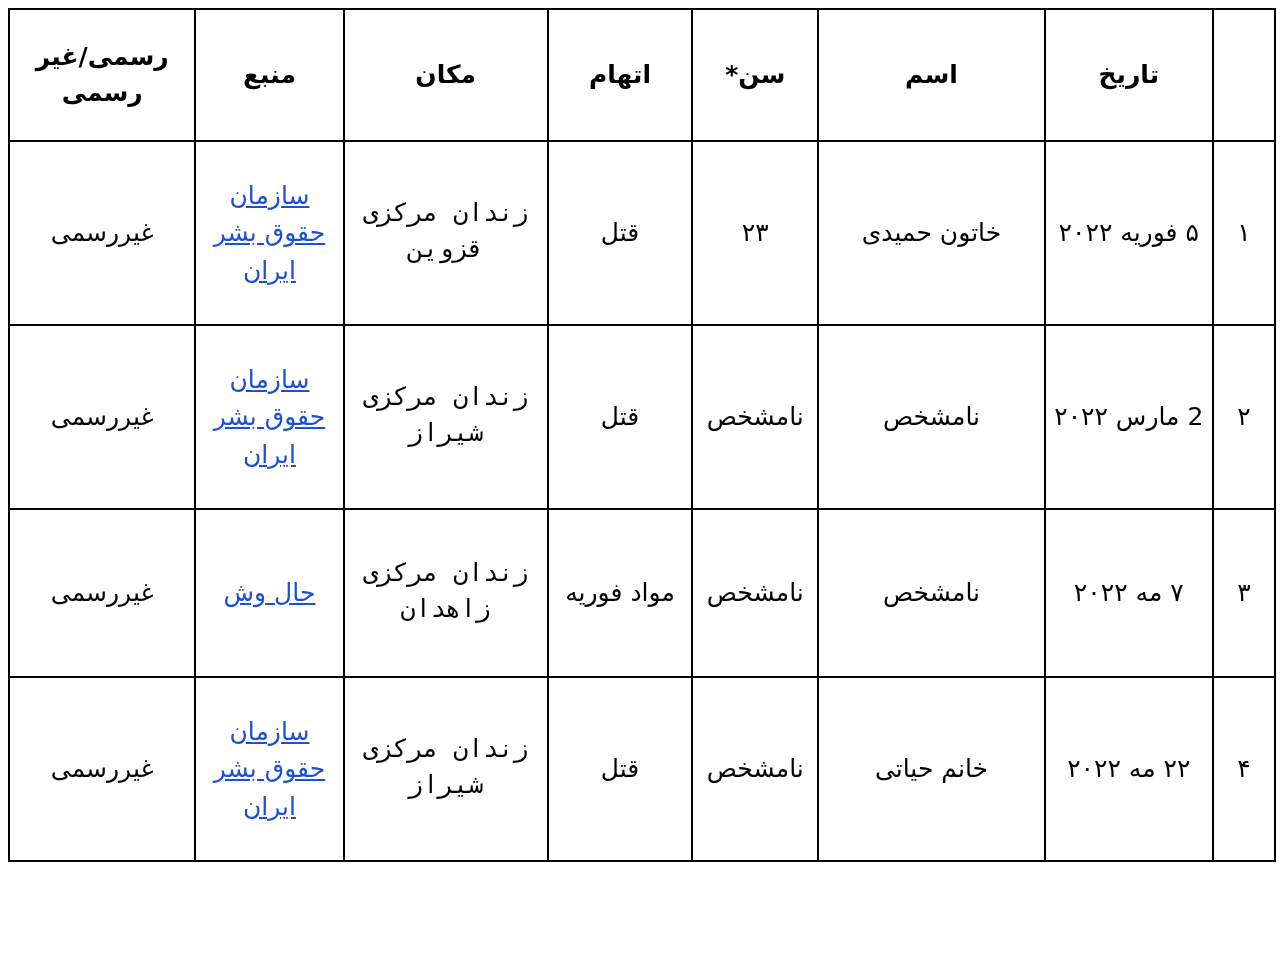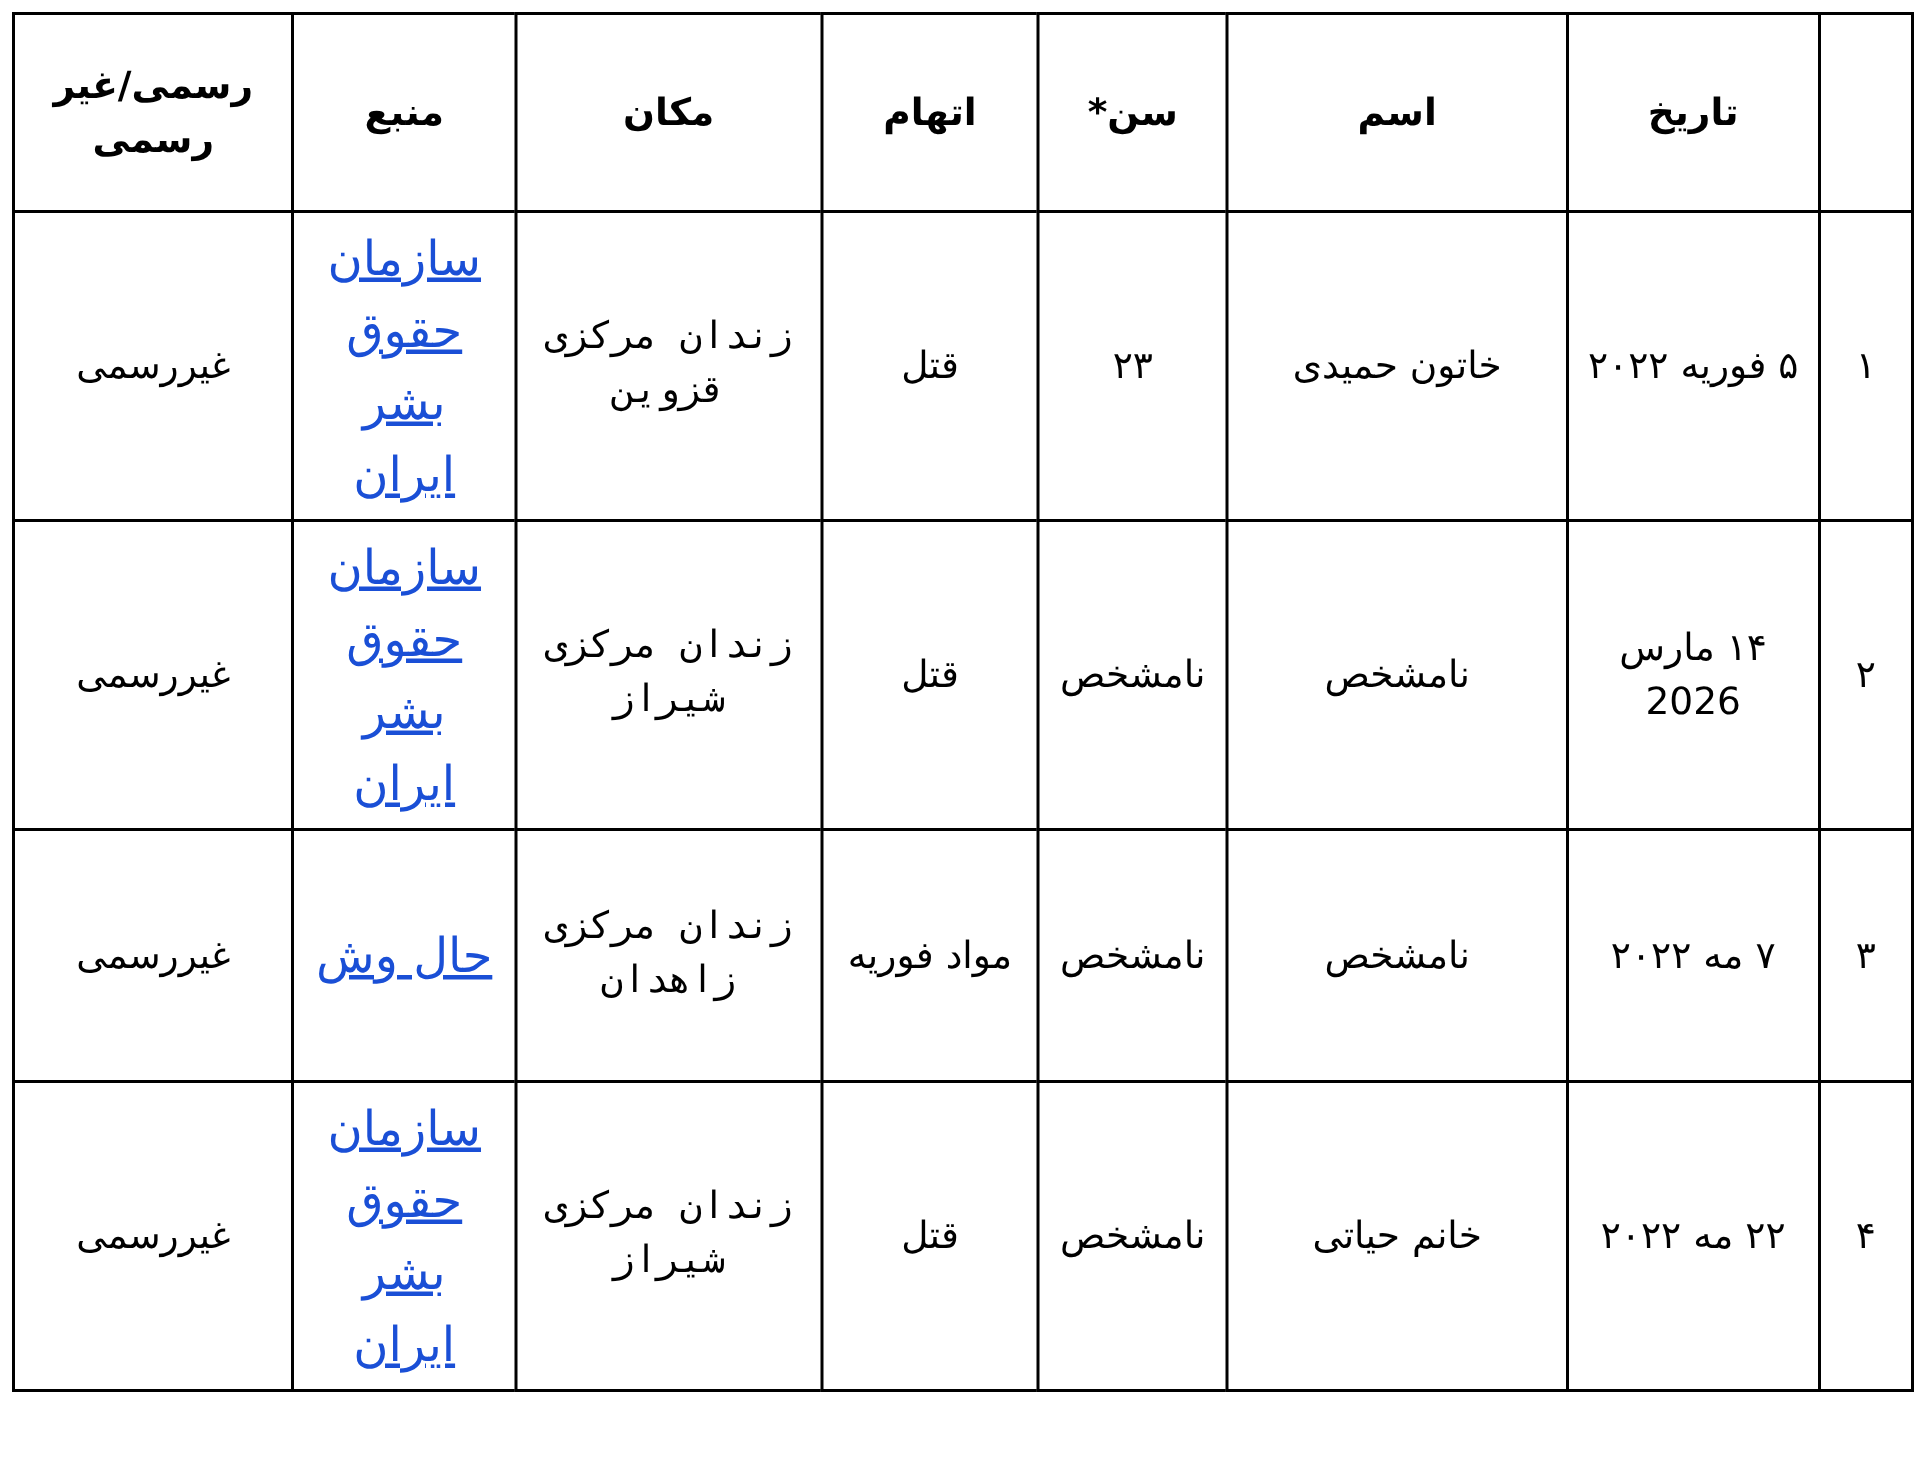--- a/index.html
+++ b/index.html
@@ -61,21 +61,21 @@
   td.cell-date { font-size: 25px; }
   td.cell-name { font-size: 25px; }
   td.cell-age  { font-size: 25px; }
   td.cell-charge { font-size: 25px; }
   td.cell-place { font-size: 25px; font-family: Liberation Mono, monospace; }
   td.cell-official { font-size: 25px; margin-top: 42px; }
 
   a.source-link {
     color: #1a4fd6;
     text-decoration: underline;
-    font-size: 32px;
+    font-size: 25px;
     line-height: 1.5;
     display: inline-block;
     cursor: pointer;
   }
 </style>
 </head>
 <body>
 
 <div class="page">
   <table class="data-table">
@@ -107,21 +107,21 @@
         <td class="cell-date">۵ فوریه ۲۰۲۲</td>
         <td class="cell-name">خاتون حمیدی</td>
         <td class="cell-age">۲۳</td>
         <td class="cell-charge">قتل</td>
         <td class="cell-place">زندان مرکزی قزوین</td>
         <td class="cell-source"><a class="source-link" href="#">سازمان حقوق بشر ایران</a></td>
         <td class="cell-official">غیررسمی</td>
       </tr>
       <tr class="row-1">
         <td class="cell-idx">۲</td>
-        <td class="cell-date">۱۴ مارس 2026</td>
+        <td class="cell-date">2 مارس ۲۰۲۲</td>
         <td class="cell-name">نامشخص</td>
         <td class="cell-age">نامشخص</td>
         <td class="cell-charge">قتل</td>
         <td class="cell-place">زندان مرکزی شیراز</td>
         <td class="cell-source"><a class="source-link" href="#">سازمان حقوق بشر ایران</a></td>
         <td class="cell-official">غیررسمی</td>
       </tr>
       <tr class="row-2 row-3">
         <td class="cell-idx">۳</td>
         <td class="cell-date">۷ مه ۲۰۲۲</td>

